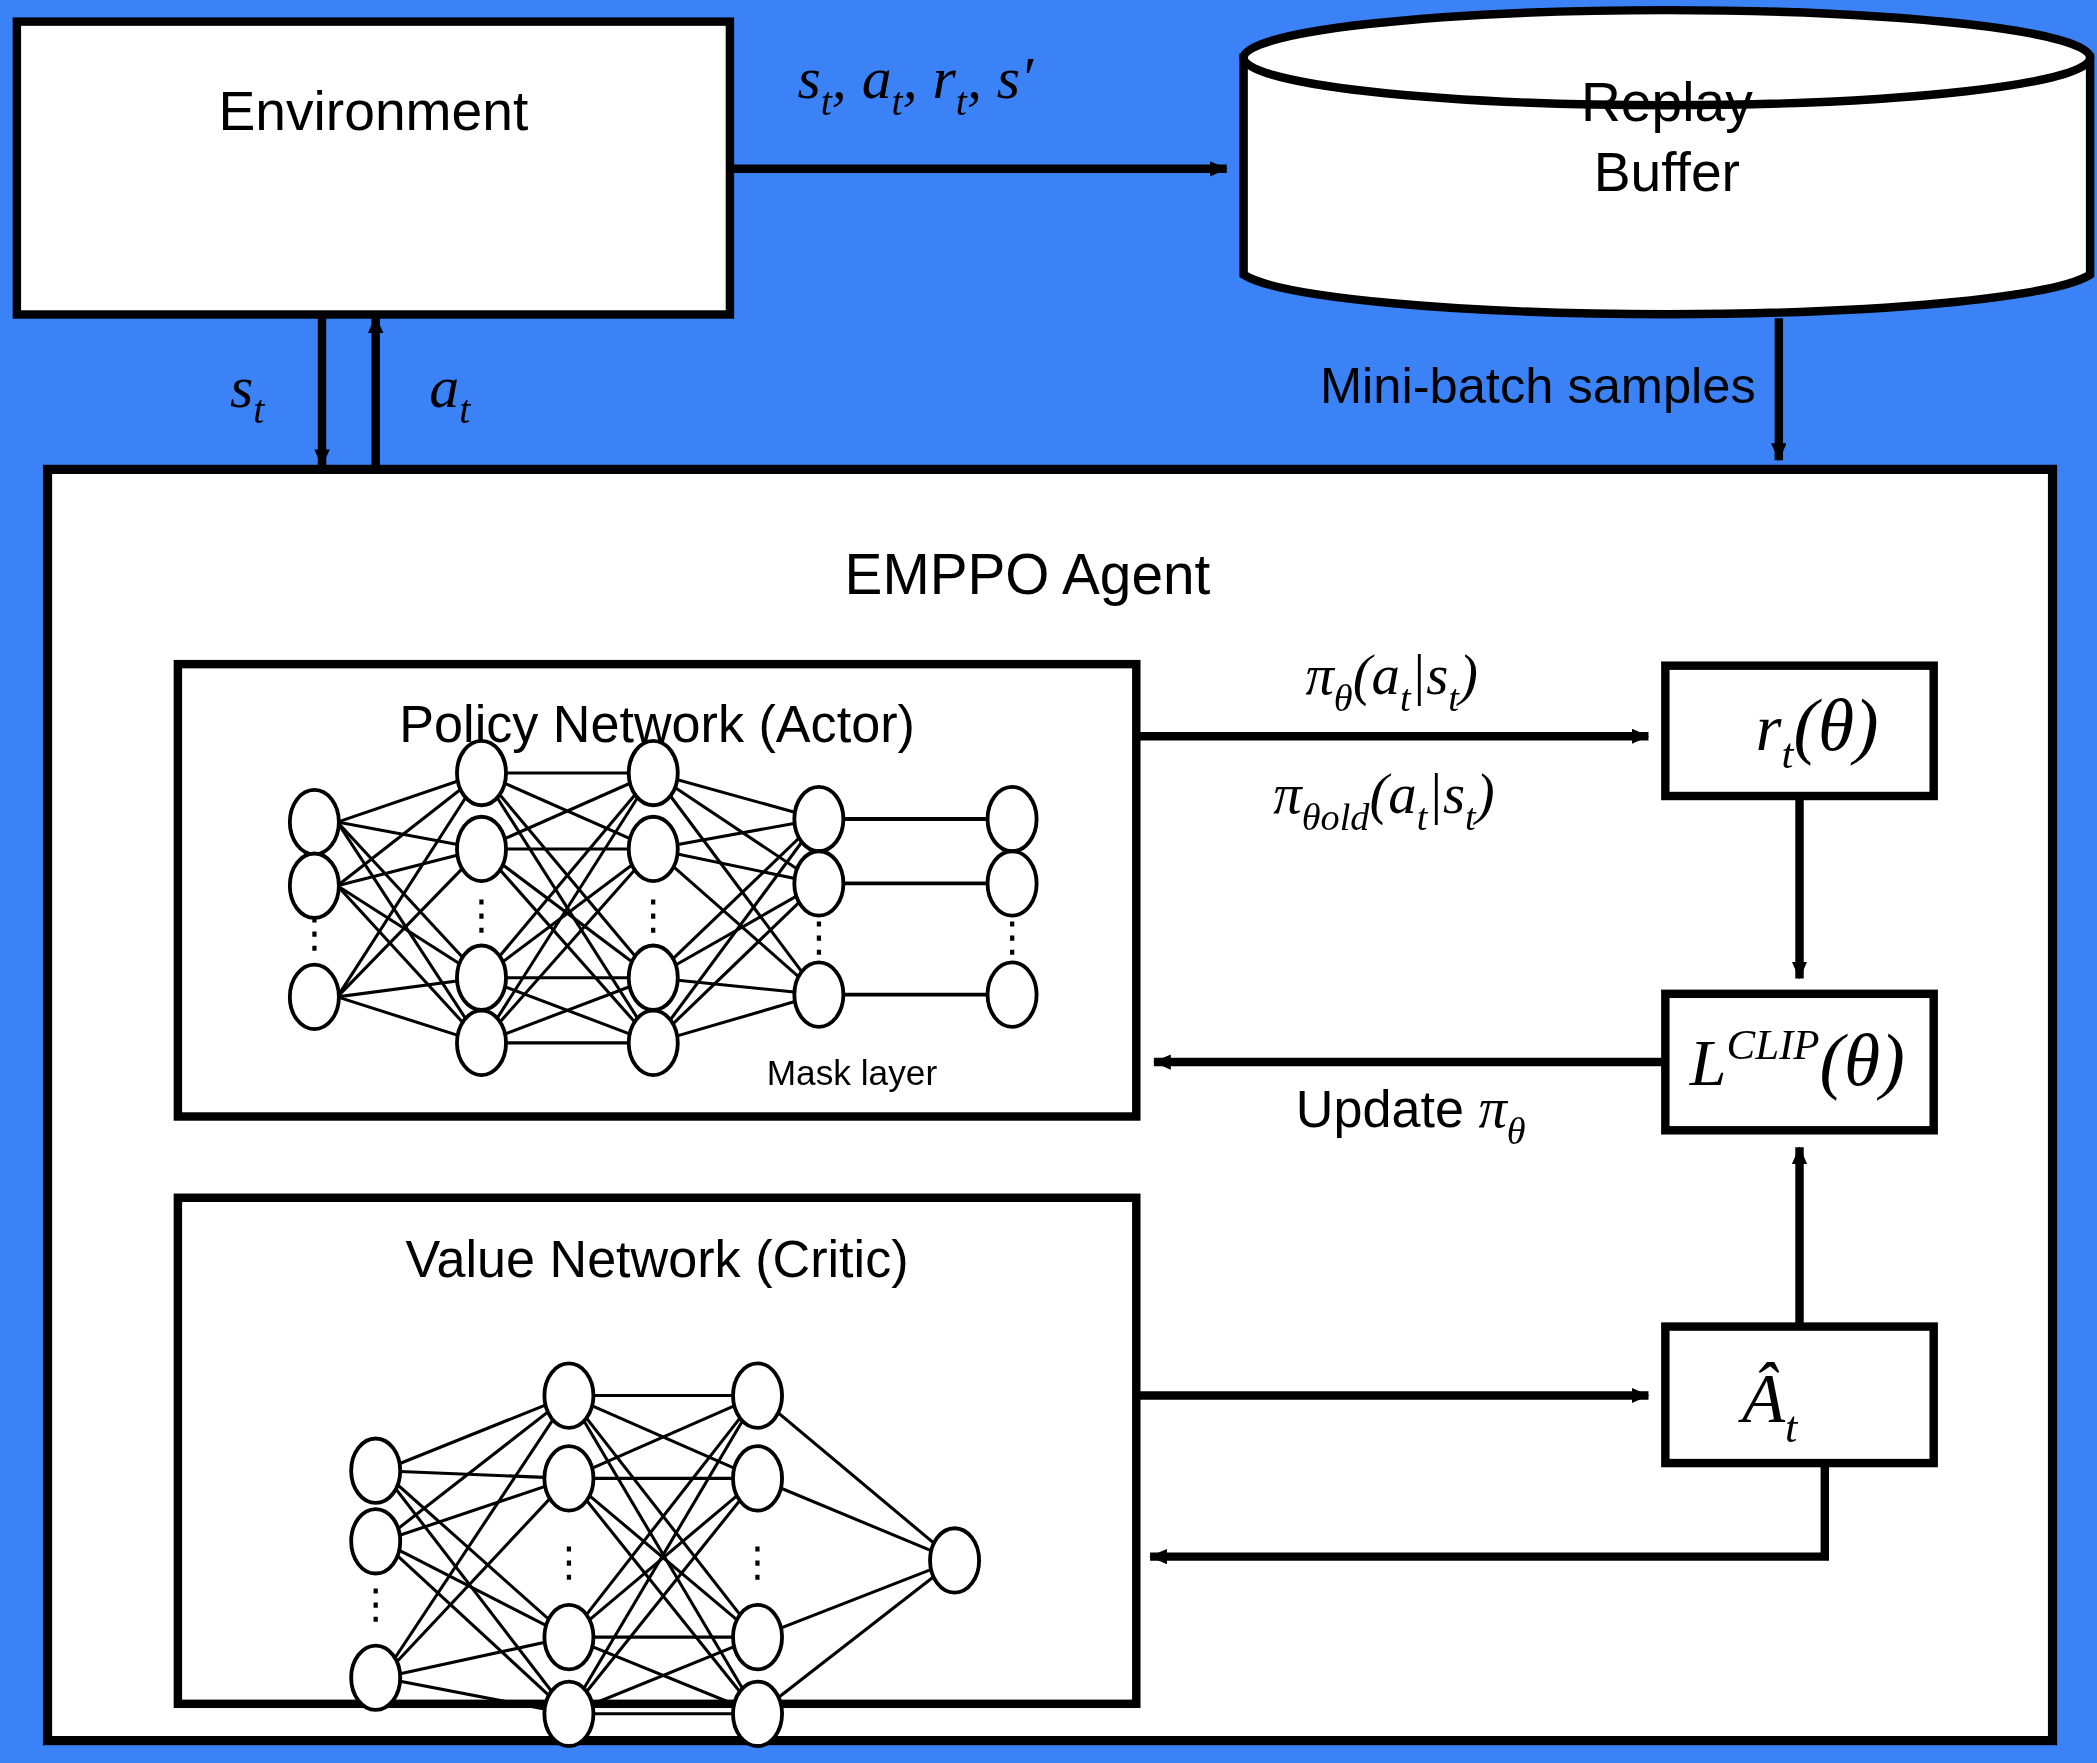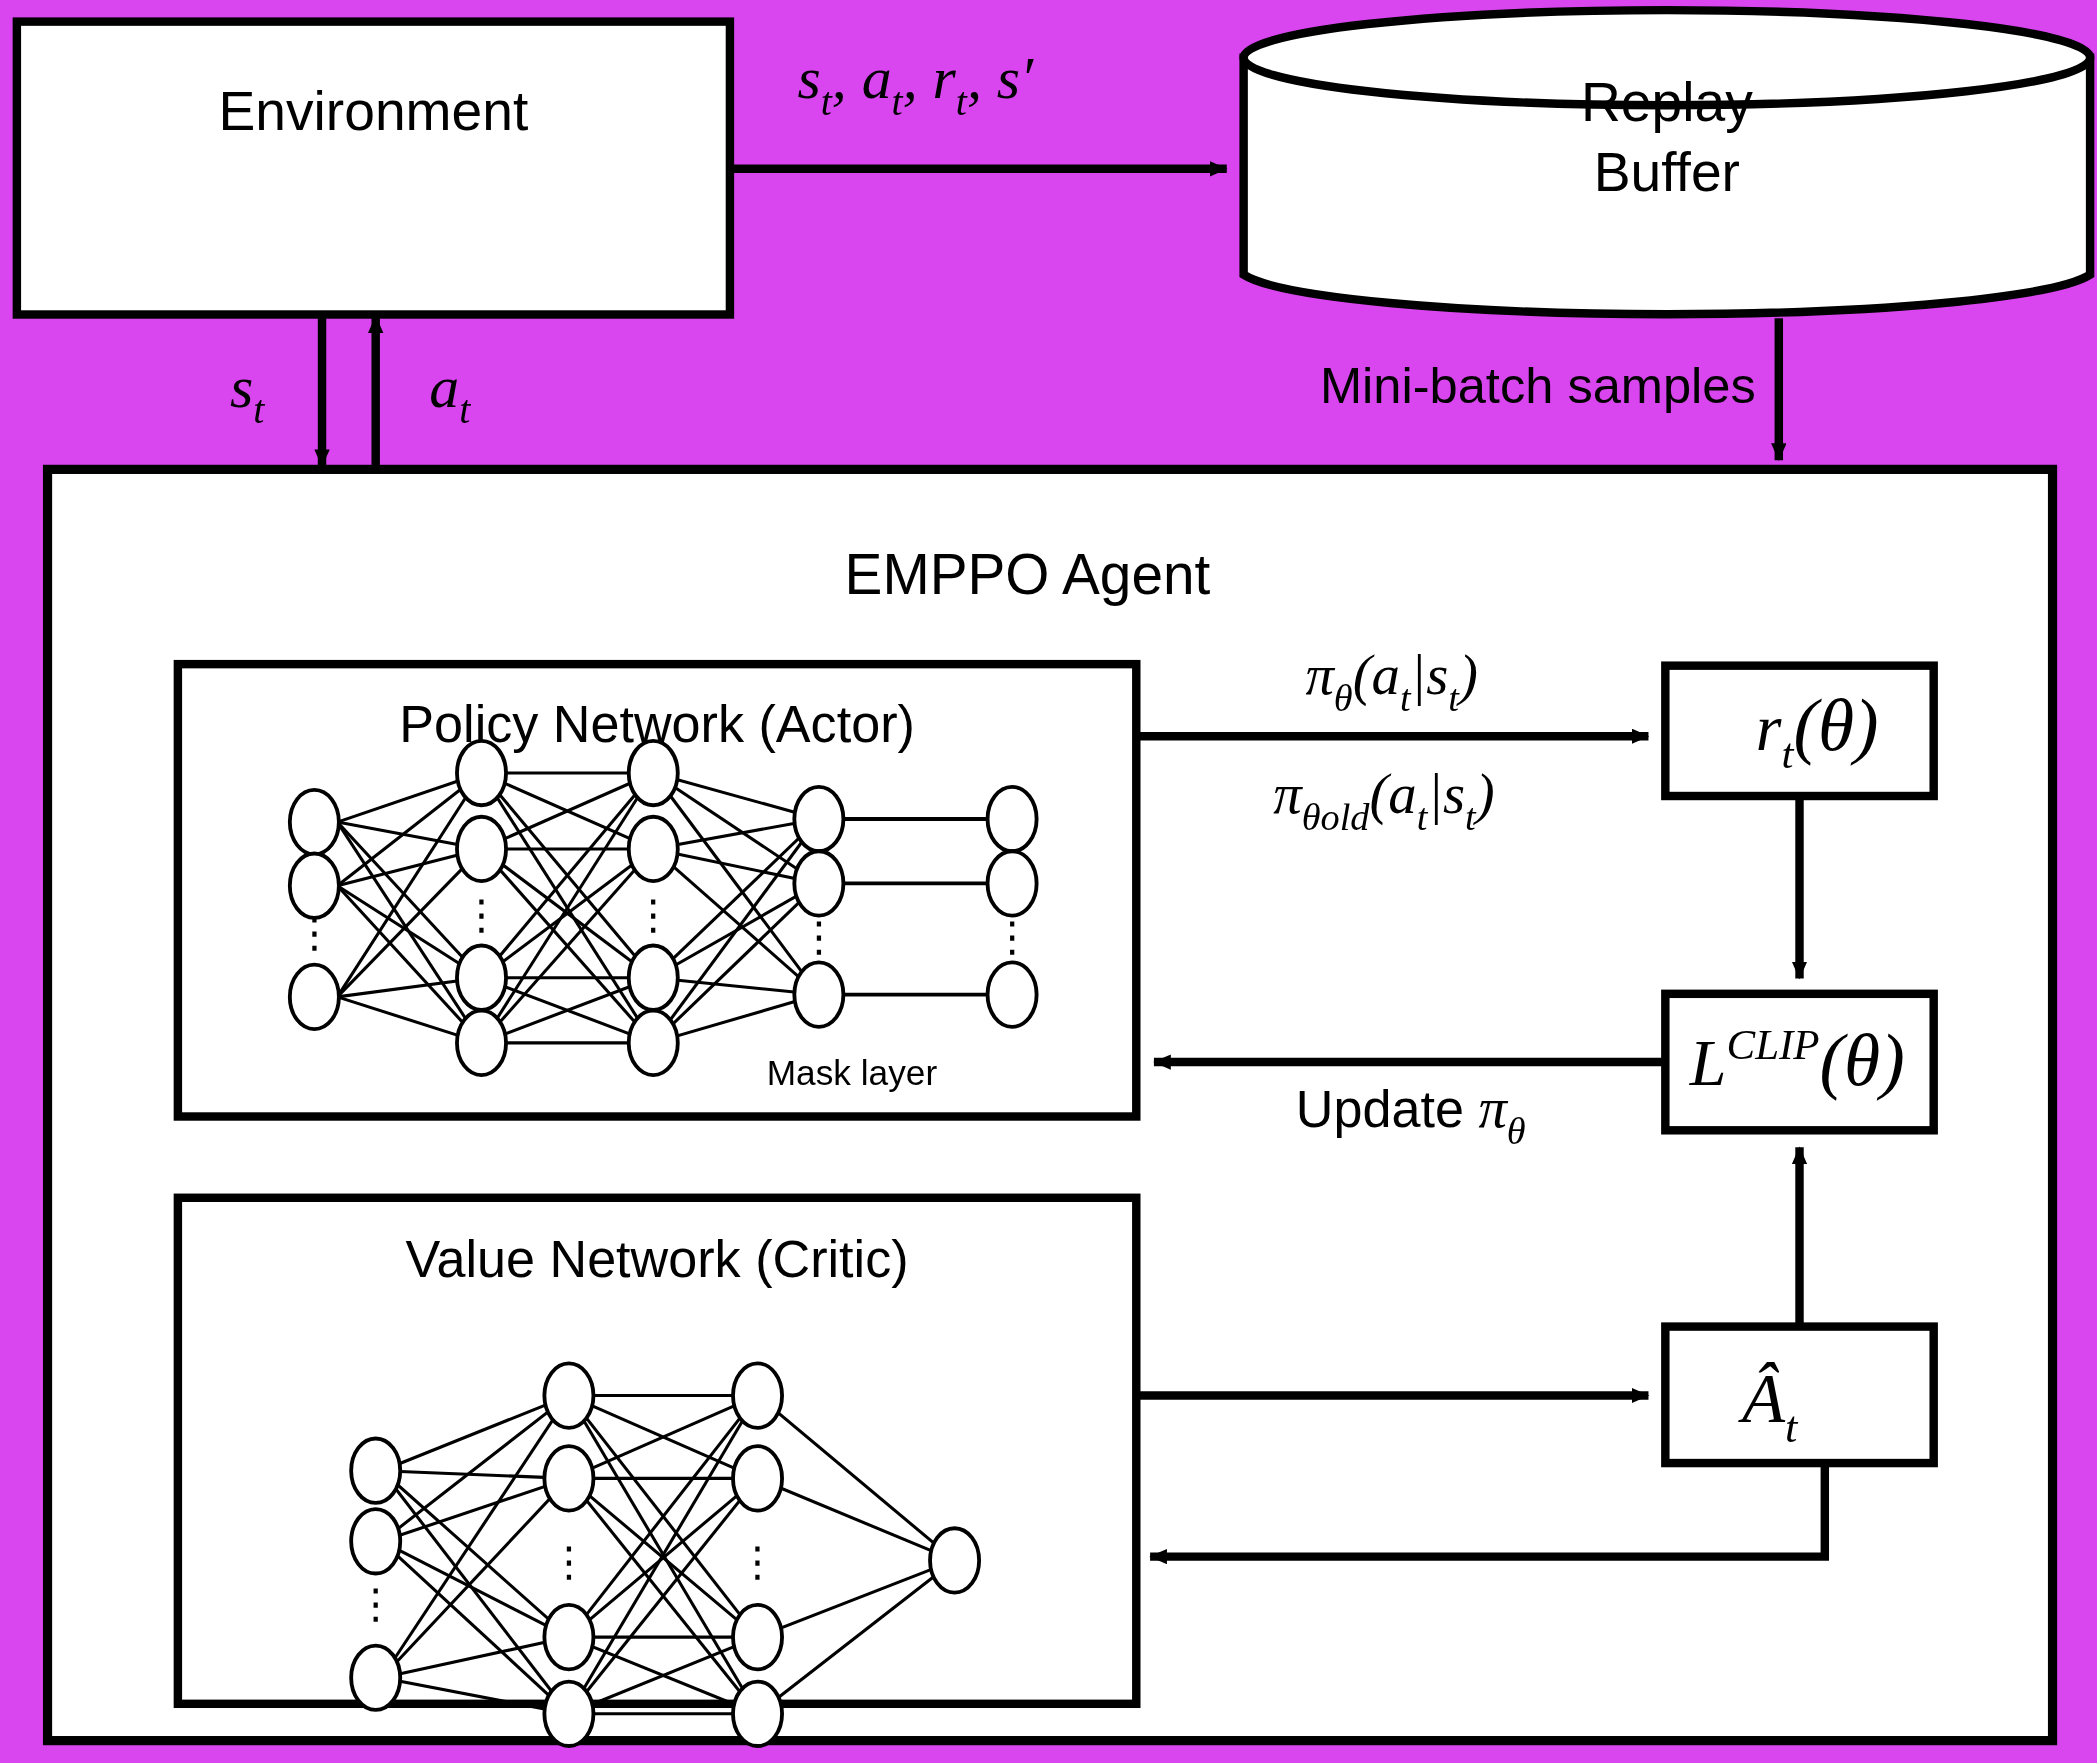--- a/index.html
+++ b/index.html
@@ -1,17 +1,17 @@
 <!DOCTYPE html>
 <html style="font-size:12.3px"><head>
 <meta charset="utf-8">
 <style>
   html,body{margin:0;padding:0;background:#ffffff;}
   body{font-family:"Liberation Sans", sans-serif;}
-  #stage{position:relative;width:2097px;height:1763px;background:#d946ef;overflow:hidden;}
+  #stage{position:relative;width:2097px;height:1763px;background:#3b82f6;overflow:hidden;}
   svg{display:block;}
   .lbl{font-family:"Liberation Sans", sans-serif;fill:#000;}
   .math{font-family:"Liberation Serif", serif;font-style:italic;fill:#000;}
   .dots{font-family:"Liberation Serif", serif;fill:#000;}
 </style>
 </head>
 <body>
 
 <div id="stage">
 <svg width="2097" height="1763" viewBox="0 0 2735 2299" xmlns="http://www.w3.org/2000/svg">

